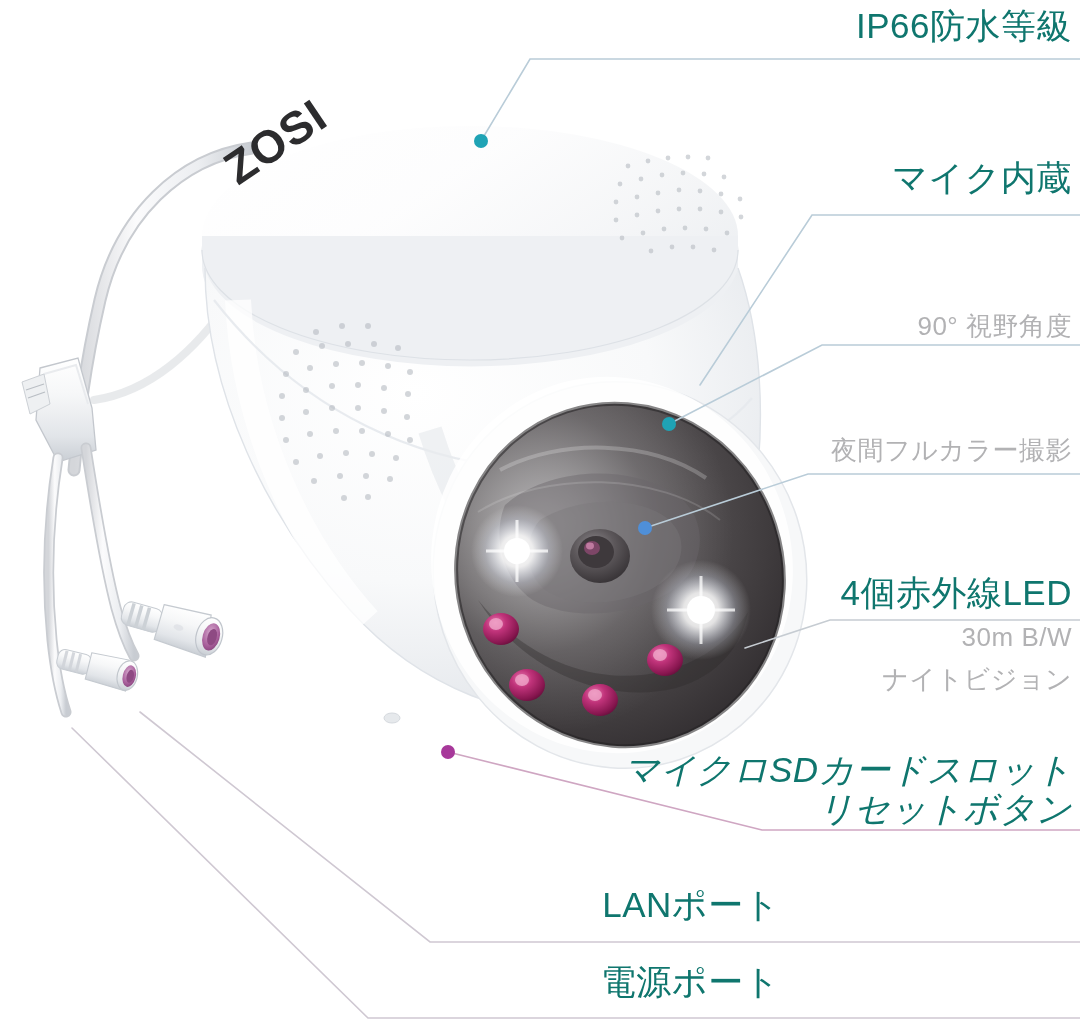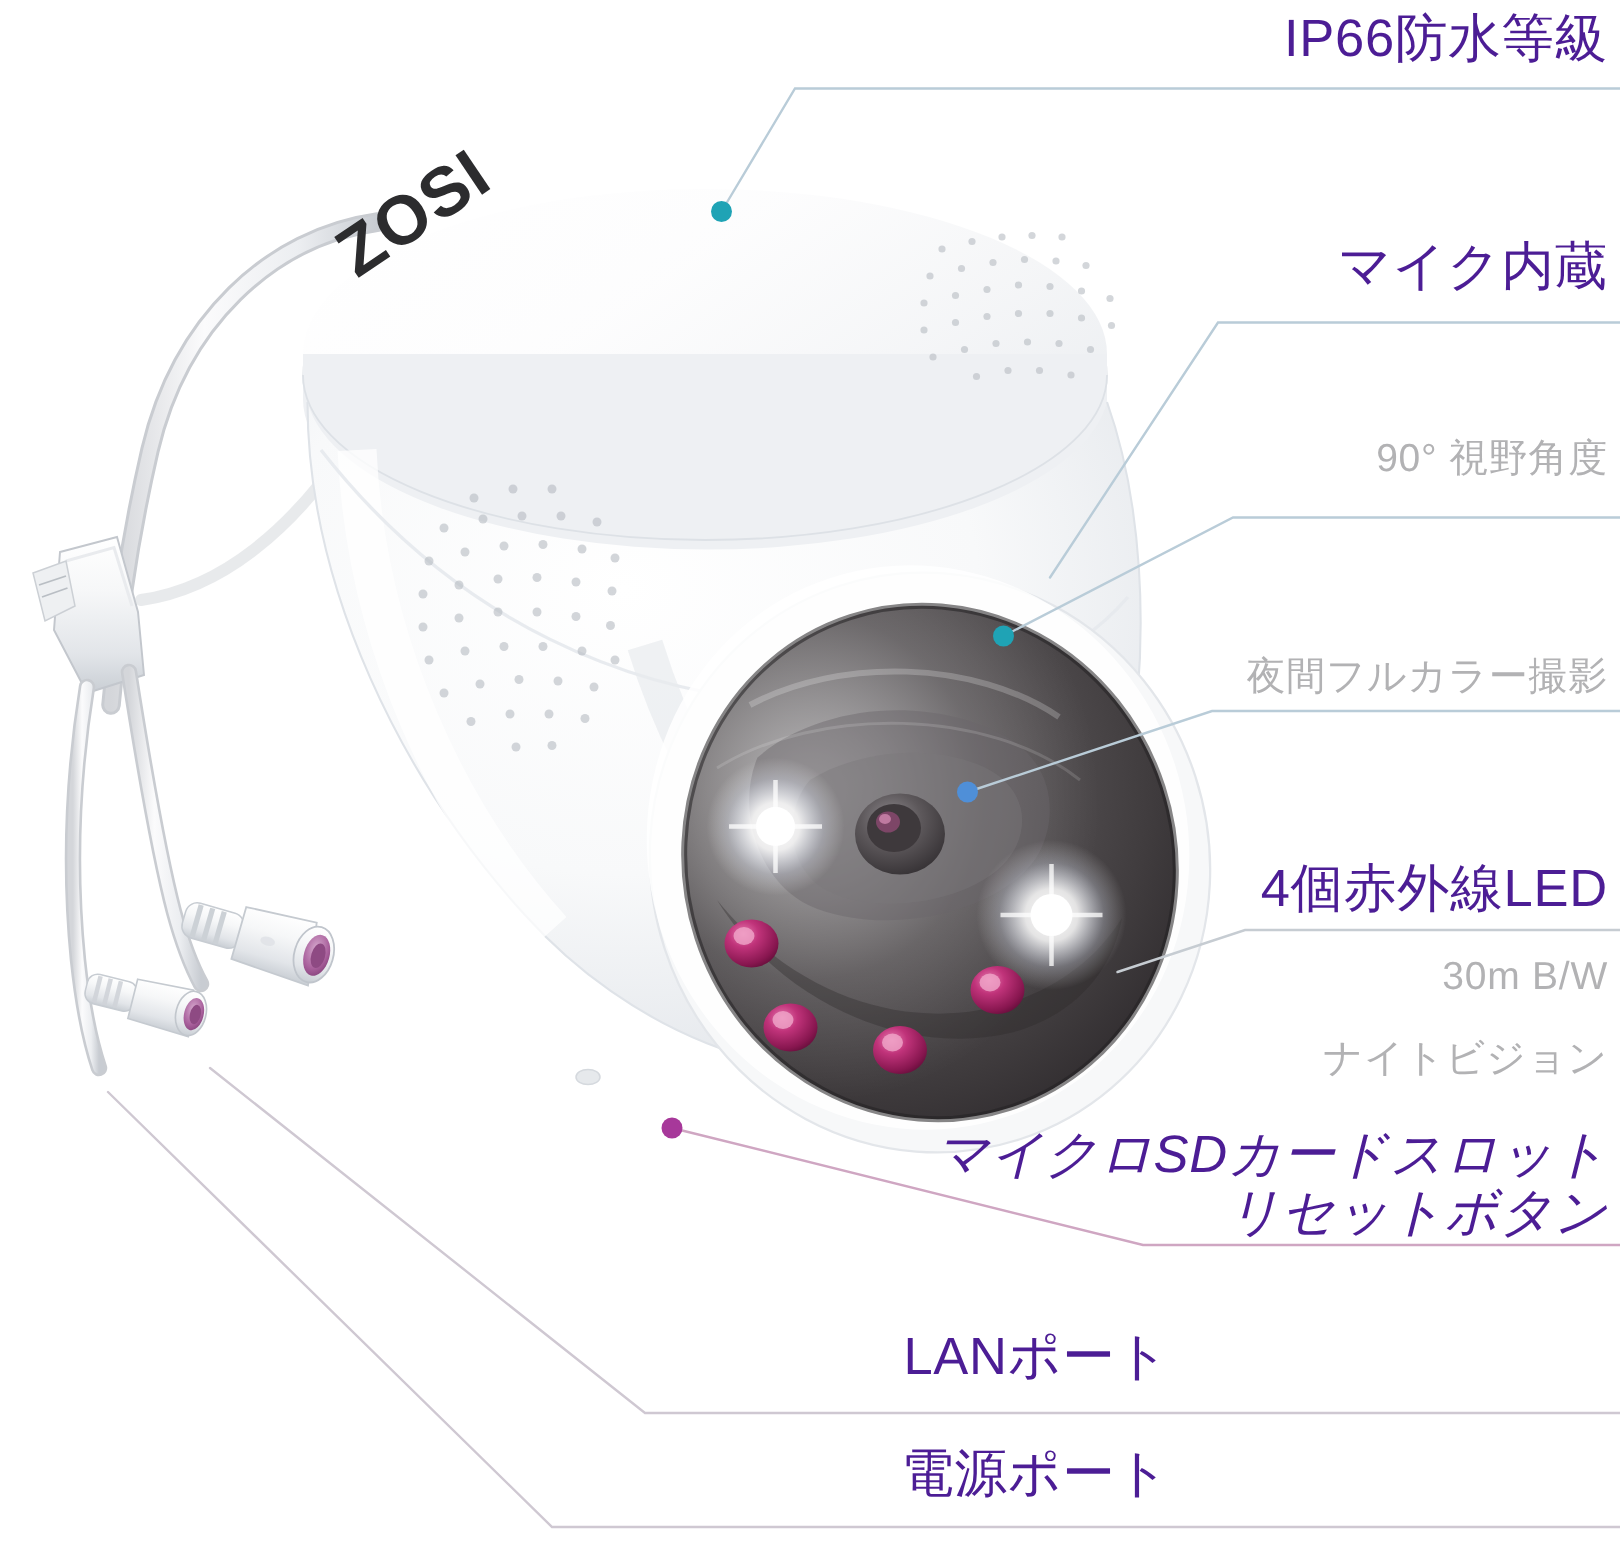--- a/index.html
+++ b/index.html
@@ -9,35 +9,35 @@
     -webkit-font-smoothing:antialiased;
   }
   #stage{position:absolute;left:0;top:0;width:1080px;height:1027px;background:#ffffff;}
 
   
   #art{position:absolute;left:0;top:0;width:1080px;height:1027px;}
 
   
   .callout{position:absolute;text-align:right;white-space:nowrap;}
   .callout .main{
-    color:#4c1d95;font-weight:400;letter-spacing:.5px;line-height:1.12;
+    color:#0f766e;font-weight:400;letter-spacing:.5px;line-height:1.12;
   }
   .callout .sub{
     color:#b2b2b4;font-weight:400;letter-spacing:.5px;line-height:1.28;
   }
 
   
   #c-ip66        {right:8px;  top:6px;   font-size:35px;}
   #c-mic         {right:8px;  top:158px; font-size:35px;}
   #c-lens        {right:8px;  top:285px; font-size:35px;}
-  #c-lens .sub   {font-size:26px;margin-top:4px;}
+  #c-lens .sub   {font-size:26px;margin-top:25px;}
   #c-spot        {right:8px;  top:425px; font-size:35px;}
   #c-spot .sub   {font-size:26px;margin-top:9px;}
   #c-ir          {right:8px;  top:573px; font-size:35px;}
-  #c-ir .sub     {font-size:26px;margin-top:22px;}
+  #c-ir .sub     {font-size:26px;margin-top:9px;}
   #c-sd          {right:8px;  top:750px; font-size:35px;font-style:italic;}
   #c-lan         {right:300px;top:885px; font-size:35px;margin-left:32px;}
   #c-pwr         {right:300px;top:963px; font-size:35px;font-family:Liberation Serif, serif;}
 </style>
 </head>
 <body>
 
 <div id="stage">
 
   <svg id="art" viewBox="0 0 1080 1027">

